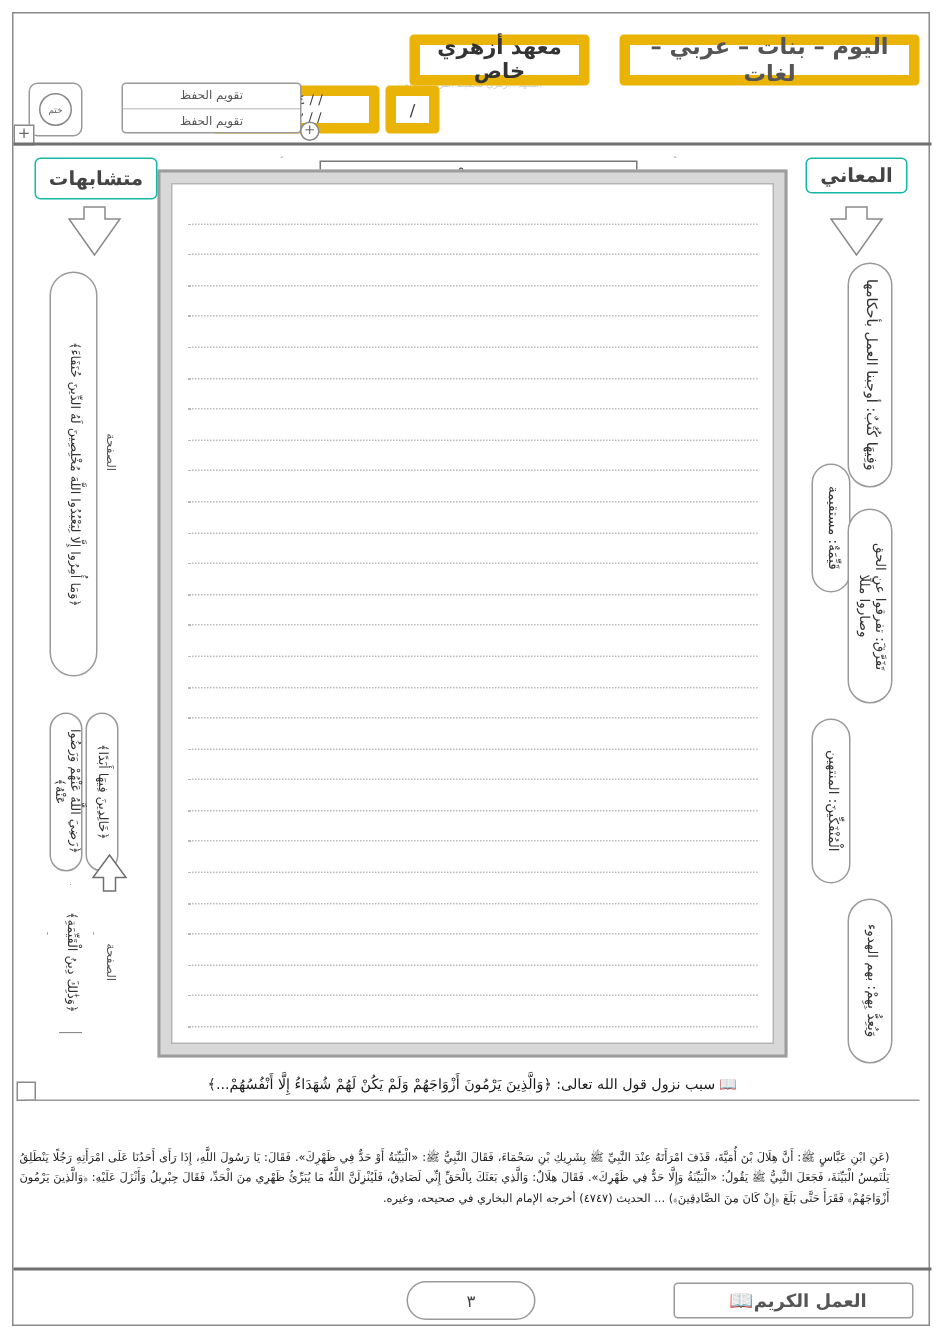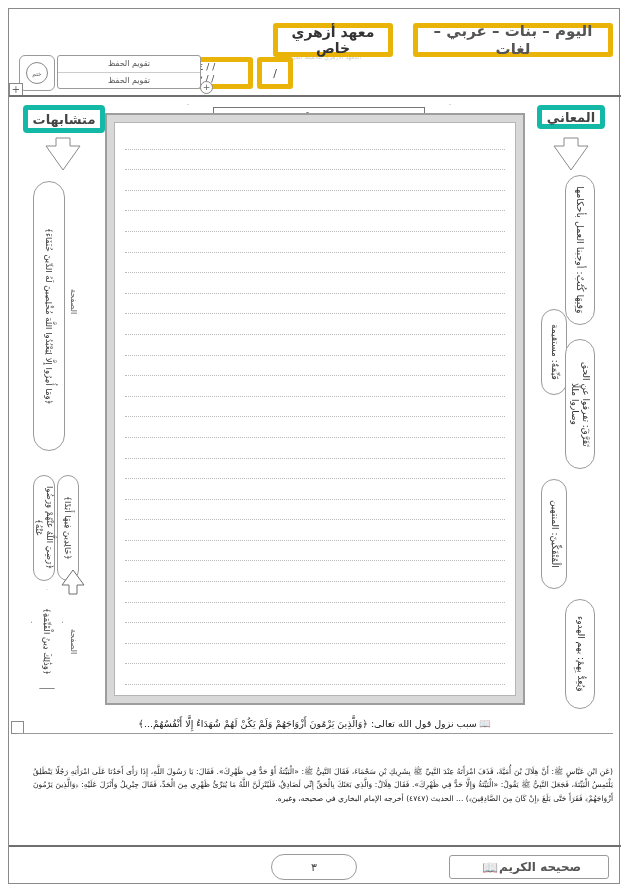--- a/index.html
+++ b/index.html
@@ -18,21 +18,21 @@
     width: 612px; height: 876px;
     border: 1px solid #8a8a8a;
     background: #fff;
   }
   
   .header {
     position: absolute; left: 0; top: 0; width: 612px; height: 88px;
   }
   .hdr-box {
     position: absolute;
-    border: 5px solid #eab308;
+    border: 7px solid #eab308;
     background: #fff;
     display: flex; align-items: center; justify-content: center;
     text-align: center;
     font-family: "DejaVu Sans", sans-serif;
   }
   .hdr-left-title {
     right: 8px; top: 14px; width: 200px; height: 34px;
     font-size: 15px; font-weight: bold; color: #555;
     border-radius: 3px;
   }
@@ -71,21 +71,21 @@
   }
   .stamp .circ {
     width: 22px; height: 22px; border:1px solid #888; border-radius: 50%;
     display:flex; align-items:center; justify-content:center; font-size:6px; color:#666;
   }
   .hdr-day {
     right: 268px; top: 56px; width: 132px; height: 22px;
     font-size: 10px; color: #333; border-radius: 3px;
   }
   .eval-box {
-    position: absolute; right: 420px; top: 46px; width: 144px; height: 34px;
+    position: absolute; right: 420px; top: 46px; width: 120px; height: 34px;
     border: 1px solid #9a9a9a; background:#fff; border-radius: 3px;
     display:flex; flex-direction: column;
   }
   .eval-box .row {
     flex: 1; display:flex; align-items:center; justify-content:center;
     font-size: 8px; color: #555; border-bottom: 1px solid #ccc;
   }
   .eval-box .row:last-child { border-bottom: none; }
   .plus-badge {
     position: absolute; right: 408px; top: 72px; width: 13px; height: 13px;
@@ -138,21 +138,21 @@
   .lines { width: 100%; height: 100%; }
   .line {
     height: 20.6px;
     border-bottom: 1px dotted #b9b9b9;
   }
 
   
   .side-title {
     position: absolute;
     font-size: 13px; font-weight: bold; color: #444;
-    border: 5px solid #14b8a6; border-radius: 4px;
+    border: 1px solid #14b8a6; border-radius: 4px;
     background: #fff; text-align: center;
     display:flex; align-items:center; justify-content:center;
   }
   .meaning-title { right: 14px; top: 96px; width: 68px; height: 24px; }
   .similar-title { left: 14px; top: 96px; width: 82px; height: 28px; }
   .arrow-down-svg { position:absolute; }
 
   
   .pill {
     position: absolute;
@@ -189,21 +189,21 @@
   
   .foot-rule {
     position: absolute; left: 8px; top: 724px; width: 596px; height: 0;
     border-top: 1px solid #9a9a9a;
   }
   .foot-note {
     position: absolute; left: 12px; top: 708px; width: 588px;
     text-align: center; font-size: 9.5px; color: #1a1a1a; line-height: 1.5;
   }
   .foot-hadith {
-    position: absolute; left: 24px; top: 756px; width: 580px;
+    position: absolute; left: 4px; top: 756px; width: 580px;
     text-align: justify; font-size: 7.6px; color: #222; line-height: 1.75;
     direction: rtl;
   }
   .corner-sq {
     position:absolute; left: 2px; top: 712px; width: 13px; height: 13px;
     border: 1px solid #8a8a8a; background:#fff;
   }
 
   
   .bottom-rule {
@@ -352,21 +352,21 @@
   <div class="foot-note">
     <span>📖</span>
     <span>سبب نزول قول الله تعالى: ﴿وَالَّذِينَ يَرْمُونَ أَزْوَاجَهُمْ وَلَمْ يَكُنْ لَهُمْ شُهَدَاءُ إِلَّا أَنْفُسُهُمْ...﴾</span>
   </div>
 
   <div class="foot-hadith">(عَنِ ابْنِ عَبَّاسٍ ﷺ: أَنَّ هِلَالَ بْنَ أُمَيَّةَ، قَذَفَ امْرَأَتَهُ عِنْدَ النَّبِيِّ ﷺ بِشَرِيكِ بْنِ سَحْمَاءَ، فَقَالَ النَّبِيُّ ﷺ: «الْبَيِّنَةُ أَوْ حَدٌّ فِي ظَهْرِكَ». فَقَالَ: يَا رَسُولَ اللَّهِ، إِذَا رَأَى أَحَدُنَا عَلَى امْرَأَتِهِ رَجُلًا يَنْطَلِقُ يَلْتَمِسُ الْبَيِّنَةَ، فَجَعَلَ النَّبِيُّ ﷺ يَقُولُ: «الْبَيِّنَةُ وَإِلَّا حَدٌّ فِي ظَهْرِكَ». فَقَالَ هِلَالٌ: وَالَّذِي بَعَثَكَ بِالْحَقِّ إِنِّي لَصَادِقٌ، فَلَيُنْزِلَنَّ اللَّهُ مَا يُبَرِّئُ ظَهْرِي مِنَ الْحَدِّ، فَقَالَ جِبْرِيلُ وَأَنْزَلَ عَلَيْهِ: ﴿وَالَّذِينَ يَرْمُونَ أَزْوَاجَهُمْ﴾ فَقَرَأَ حَتَّى بَلَغَ ﴿إِنْ كَانَ مِنَ الصَّادِقِينَ﴾) ... الحديث (٤٧٤٧) أخرجه الإمام البخاري في صحيحه، وغيره.</div>
 
   <div class="bottom-rule"></div>
 
   <div class="bot-box bot-right">
-    <span>صحيحه الكريم</span>
+    <span>العمل الكريم</span>
     <span class="book-icon">📖</span>
   </div>
 
 
   <div class="watermark">مستقل</div>
 
   <div class="bot-page">
     <div class="page-pill">٣</div>
   </div>
 

